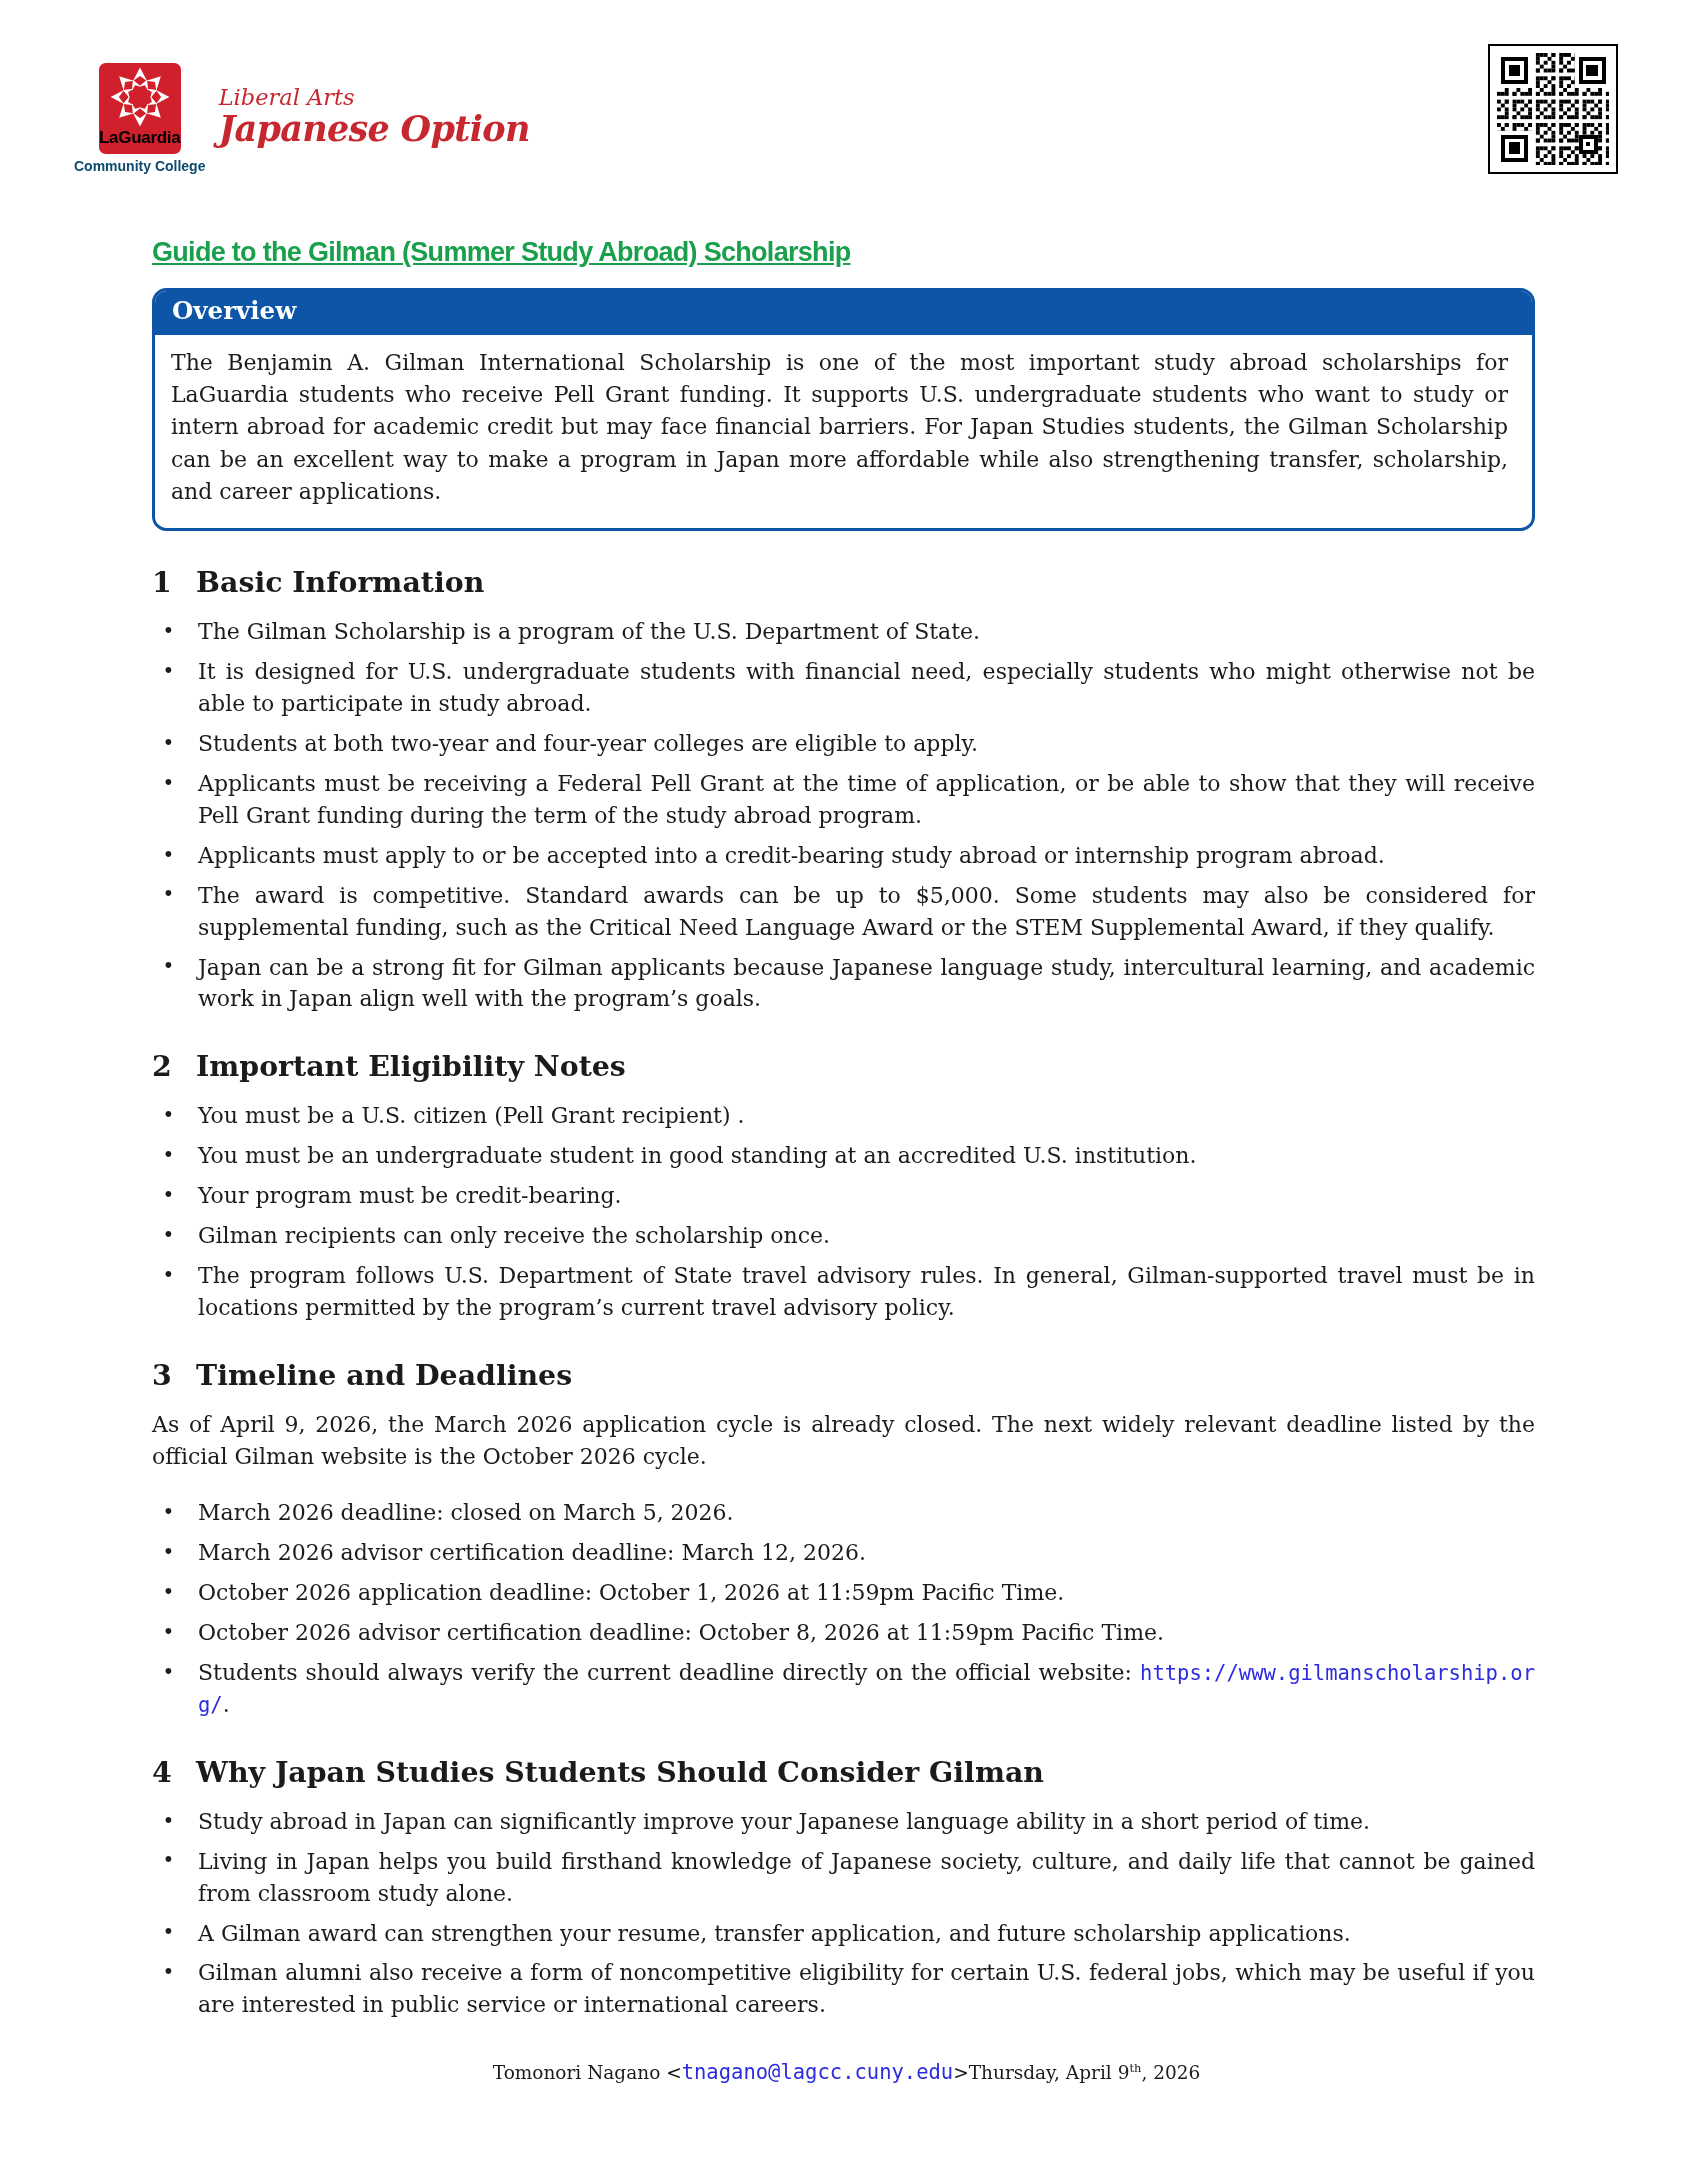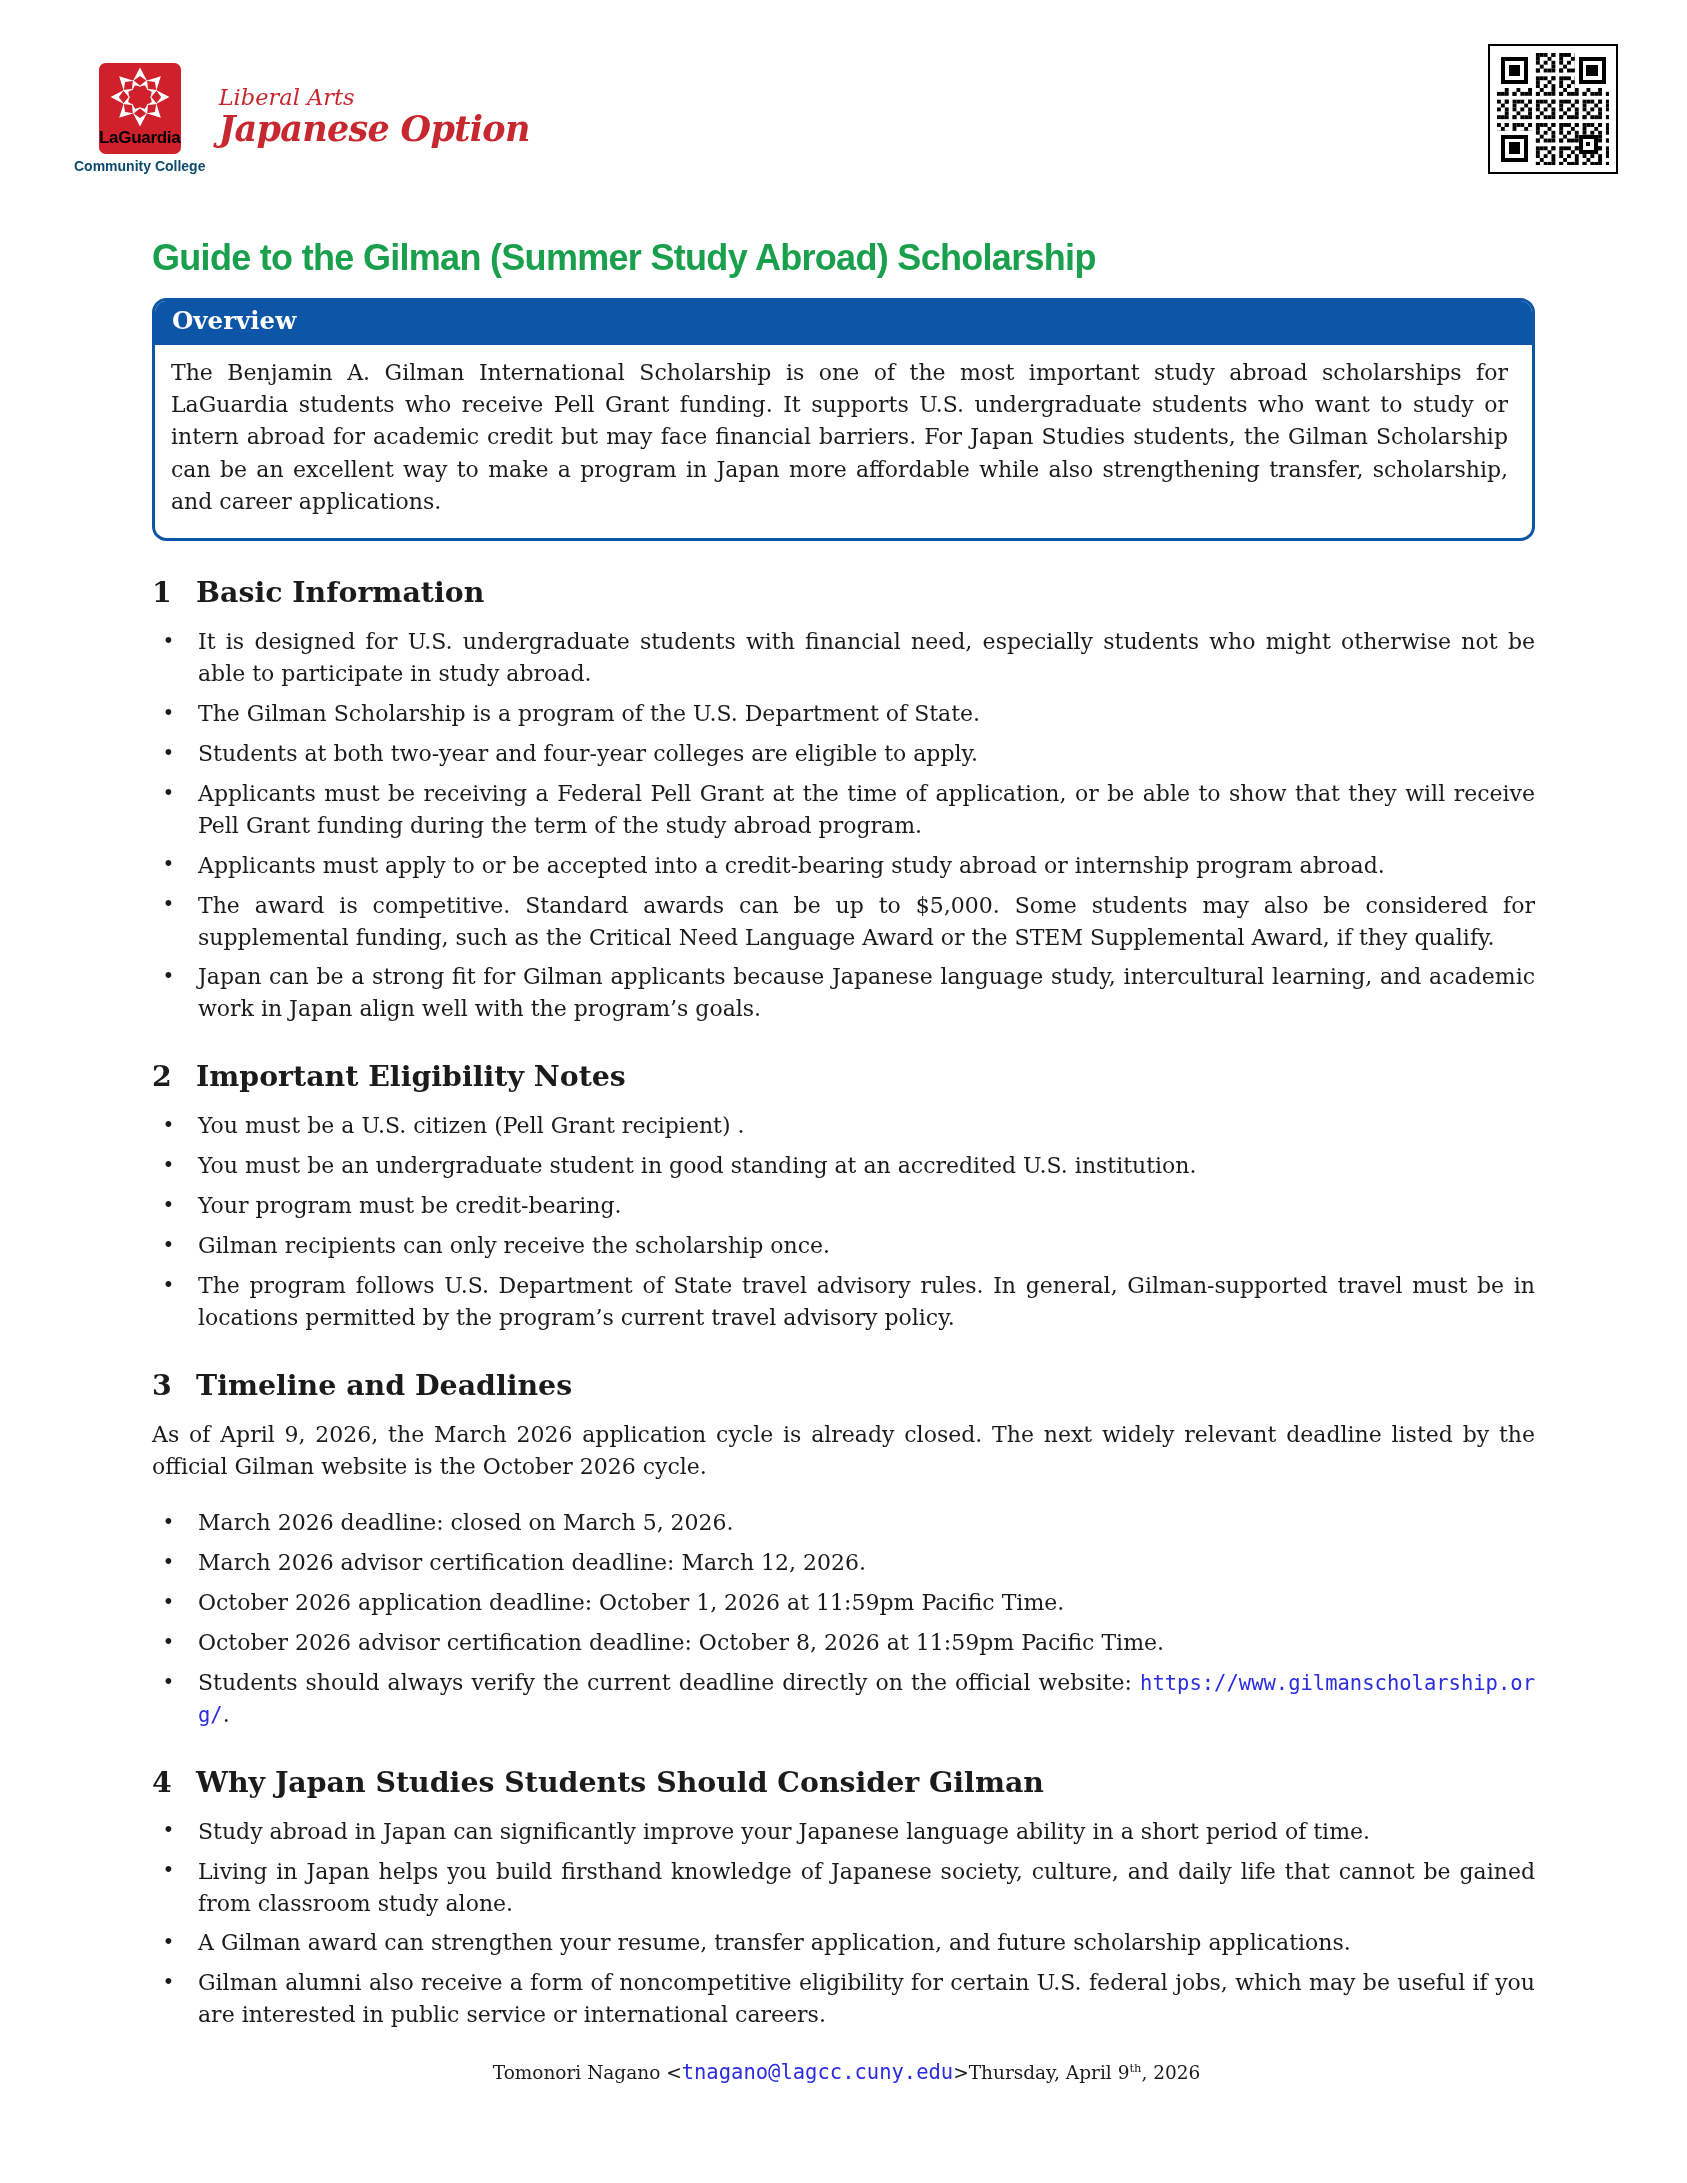--- a/index.html
+++ b/index.html
@@ -30,21 +30,21 @@
   .brand-line2{font-size:35px;font-weight:bold;line-height:1.05;margin-top:1.3px;letter-spacing:-0.7px;}
   .qr-frame{
     width:130px;height:130px;border:2px solid #000;box-sizing:border-box;
     padding:6.6px;background:#fff;
   }
   .qr-frame svg{width:100%;height:100%;display:block;}
   
   .content{padding:0 152px;}
   .doc-title{
     font-family:"Liberation Sans",sans-serif;font-weight:bold;color:#1aa04c;
-    font-size:36px;letter-spacing:-0.7px;margin:64px 0 0 0;line-height:1.1;
+    font-size:27px;letter-spacing:-0.7px;margin:64px 0 0 0;line-height:1.1;text-decoration:underline;
   }
   .callout{
     margin-top:20px;border:3.3px solid #0d55a6;border-radius:14.6px;overflow:hidden;background:#fff;
   }
   .callout-header{
     background:#0d55a6;color:#ffffff;font-weight:bold;font-size:24.5px;
     padding:5.3px 17px 9.3px 17px;line-height:1.2;
   }
   .callout-body{
     font-size:22px;line-height:1.47;padding:12px 24px 20px 16px;text-align:justify;
@@ -155,22 +155,22 @@
       <div class="callout-header">Overview</div>
       <div class="callout-body">The Benjamin A. Gilman International Scholarship is one of the most important study abroad scholarships for LaGuardia students who receive Pell Grant funding. It supports U.S. undergraduate students who want to study or intern abroad for academic credit but may face financial barriers. For Japan Studies students, the Gilman Scholarship can be an excellent way to make a program in Japan more affordable while also strengthening transfer, scholarship, and career applications.</div>
     </section>
 
     <section class="doc-section">
       <h2>
         <span class="sec-num">1</span>
         <span>Basic Information</span>
       </h2>
       <ul class="bullets">
+        <li><span>The Gilman Scholarship is a program of the U.S. Department of State.</span></li>
         <li><span>It is designed for U.S. undergraduate students with financial need, especially students who might otherwise not be able to participate in study abroad.</span></li>
-        <li><span>The Gilman Scholarship is a program of the U.S. Department of State.</span></li>
         <li><span>Students at both two-year and four-year colleges are eligible to apply.</span></li>
         <li><span>Applicants must be receiving a Federal Pell Grant at the time of application, or be able to show that they will receive Pell Grant funding during the term of the study abroad program.</span></li>
         <li><span>Applicants must apply to or be accepted into a credit-bearing study abroad or internship program abroad.</span></li>
         <li><span>The award is competitive. Standard awards can be up to $5,000. Some students may also be considered for supplemental funding, such as the Critical Need Language Award or the STEM Supplemental Award, if they qualify.</span></li>
         <li><span>Japan can be a strong fit for Gilman applicants because Japanese language study, intercultural learning, and academic work in Japan align well with the program’s goals.</span></li>
       </ul>
     </section>
 
     <section class="doc-section">
       <h2>

